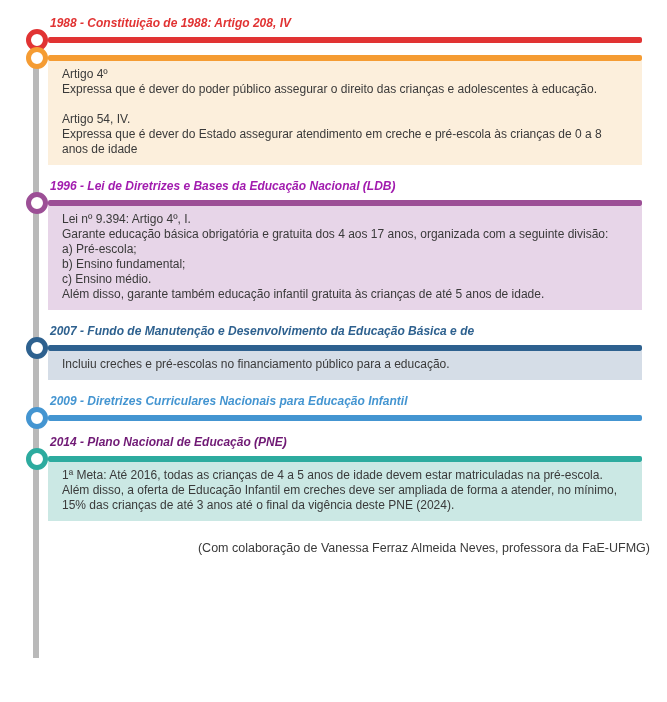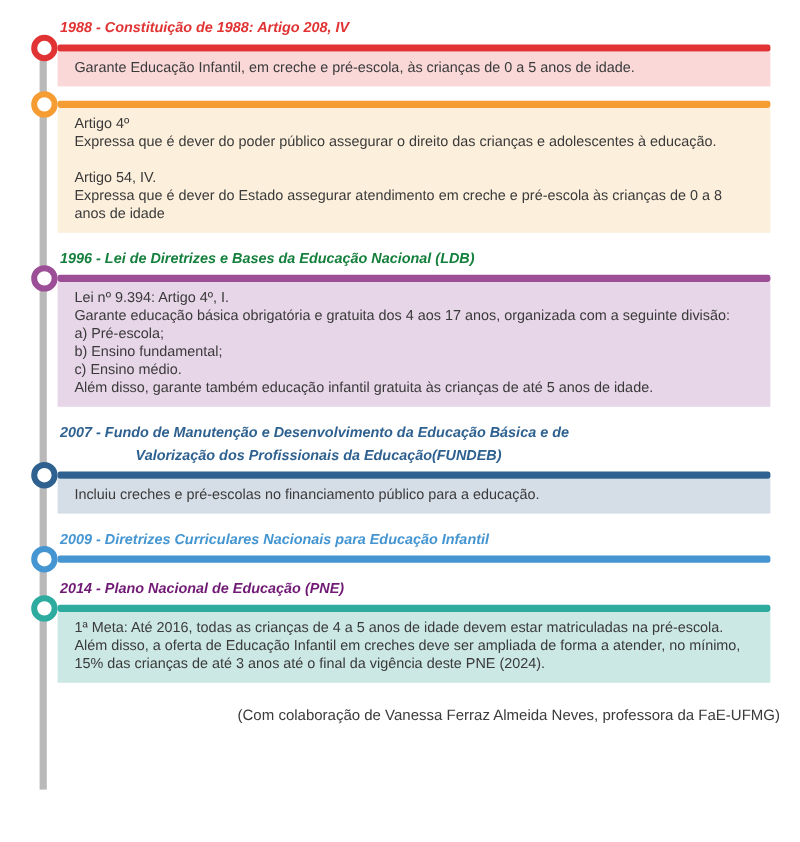--- a/index.html
+++ b/index.html
@@ -77,53 +77,51 @@
 
   <div class="tl-line" style="background-color: rgb(185, 185, 185);"></div>
 
   <section class="tl-section">
     <h2 class="tl-title" style="color: rgb(225, 51, 51);">
       <span>1988 - Constituição de 1988: Artigo 208, IV</span>
     </h2>
     <div class="tl-rule" style="background-color: rgb(225, 51, 51);">
       <span class="tl-dot" style="border-color: rgb(225, 51, 51);"></span>
     </div>
-    <div class="tl-box" style="background-color: rgb(250, 216, 216);">Garante Educação Infantil, em creche e pré-escola, às crianças de 0 a 5 anos de idade.</div>
   </section>
 
   <section class="tl-section">
     <div class="tl-rule" style="background-color: rgb(245, 156, 51);">
       <span class="tl-dot" style="border-color: rgb(245, 156, 51);"></span>
     </div>
     <div class="tl-box" style="background-color: rgb(252, 239, 220);">Artigo 4º
 Expressa que é dever do poder público assegurar o direito das crianças e adolescentes à educação.
 
 Artigo 54, IV.
 Expressa que é dever do Estado assegurar atendimento em creche e pré-escola às crianças de 0 a 8 anos de idade</div>
   </section>
 
   <section class="tl-section">
-    <h2 class="tl-title" style="color: #15803d;">
+    <h2 class="tl-title" style="color: #a21caf;">
       <span>1996 - Lei de Diretrizes e Bases da Educação Nacional (LDB)</span>
     </h2>
     <div class="tl-rule" style="background-color: rgb(156, 79, 150);">
       <span class="tl-dot" style="border-color: rgb(156, 79, 150);"></span>
     </div>
     <div class="tl-box" style="background-color: rgb(231, 213, 232);">Lei nº 9.394: Artigo 4º, I.
 Garante educação básica obrigatória e gratuita dos 4 aos 17 anos, organizada com a seguinte divisão:
 a) Pré-escola;
 b) Ensino fundamental;
 c) Ensino médio.
 Além disso, garante também educação infantil gratuita às crianças de até 5 anos de idade.</div>
   </section>
 
   <section class="tl-section">
     <h2 class="tl-title" style="color: rgb(46, 97, 143);">
       <span>2007 - Fundo de Manutenção e Desenvolvimento da Educação Básica e de</span>
-      <span class="l2-2007">Valorização dos Profissionais da Educação(FUNDEB)</span>
     </h2>
     <div class="tl-rule" style="background-color: rgb(46, 97, 143);">
       <span class="tl-dot" style="border-color: rgb(46, 97, 143);"></span>
     </div>
     <div class="tl-box" style="background-color: rgb(213, 221, 231);">Incluiu creches e pré-escolas no financiamento público para a educação.</div>
   </section>
 
   <section class="tl-section">
     <h2 class="tl-title" style="color: rgb(68, 149, 209);">
       <span>2009 - Diretrizes Curriculares Nacionais para Educação Infantil</span>

